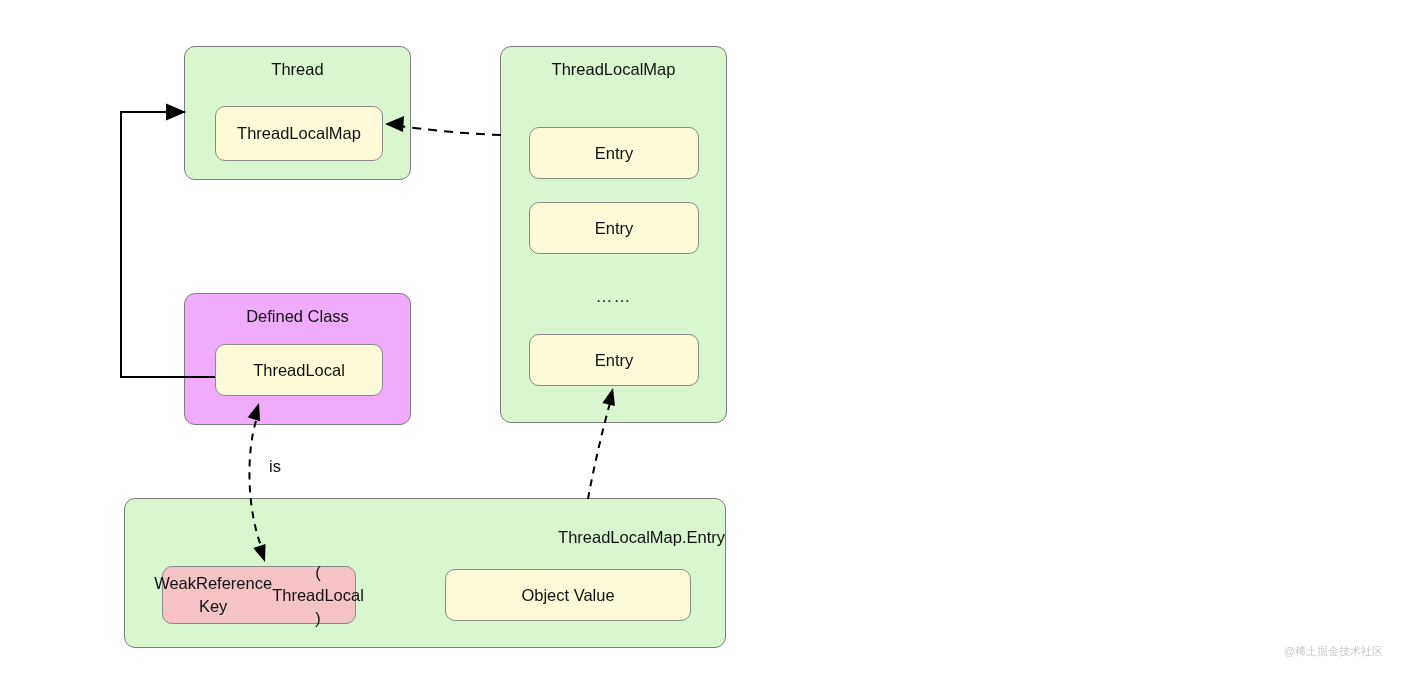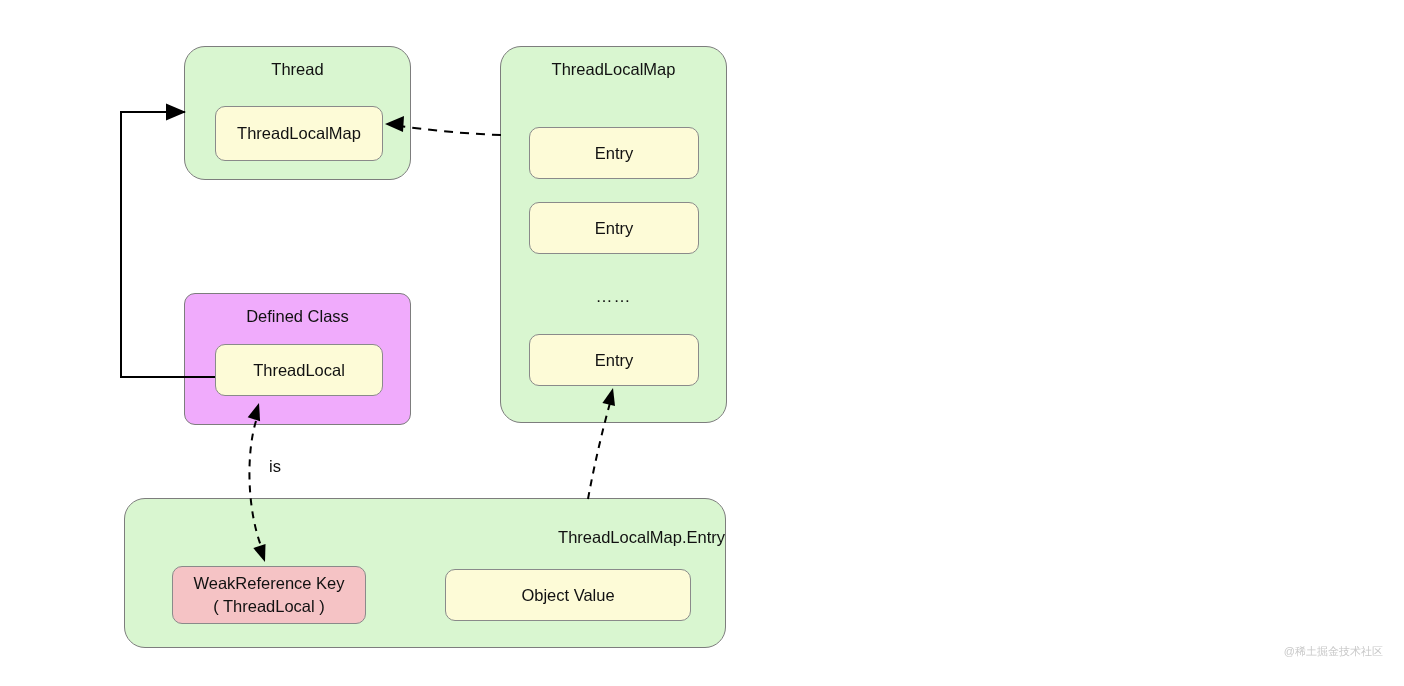--- a/index.html
+++ b/index.html
@@ -10,21 +10,21 @@
     overflow:hidden;
     font-family:"Liberation Sans","DejaVu Sans",sans-serif;
     color:#111;
   }
   .box{
     position:absolute;
     box-sizing:border-box;
     border:1.5px solid #7d7d7d;
     border-radius:11px;
   }
-  .green{background:#d9f6d0;border-radius:21px;}
+  .green{background:#d9f6d0;}
   .purple{background:#f0abfc;}
   .yellow{background:#fdfbd7;}
   .pink{background:#f5c3c5;}
   .box-title{
     position:absolute;left:0;right:0;top:13px;
     text-align:center;font-size:16.5px;
   }
   .inner{
     position:absolute;
     box-sizing:border-box;
@@ -115,21 +115,21 @@
 
   <div class="box purple" style="left:184px;top:293px;width:227px;height:132px;">
     <div class="box-title">Defined Class</div>
     <div class="inner yellow" style="left:30px;top:50px;width:168px;height:52px;">
       <span>ThreadLocal</span>
     </div>
   </div>
 
   <div class="box green" style="left:124px;top:498px;width:602px;height:150px;">
     <div class="box-title" style="top:29px;text-align:right;">ThreadLocalMap.Entry</div>
-    <div class="inner pink" style="left:37px;top:67px;width:194px;height:58px;flex-direction:column;margin-left:10px;">
+    <div class="inner pink" style="left:37px;top:67px;width:194px;height:58px;flex-direction:row;">
       <div class="key-line">WeakReference Key</div>
       <div class="key-line">( ThreadLocal )</div>
     </div>
     <div class="inner yellow" style="left:320px;top:70px;width:246px;height:52px;">
       <span>Object Value</span>
     </div>
   </div>
 
   <div class="is-label" style="left:233px;top:457px;">is</div>
 

